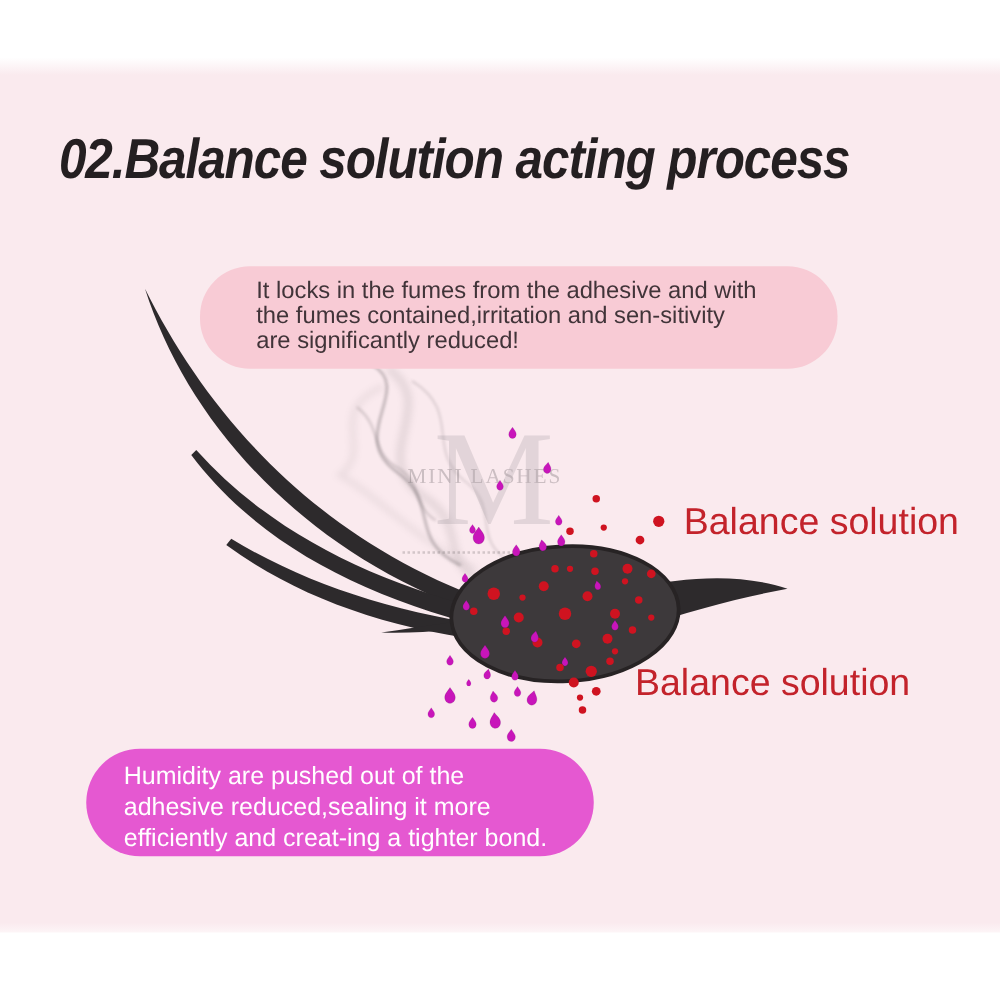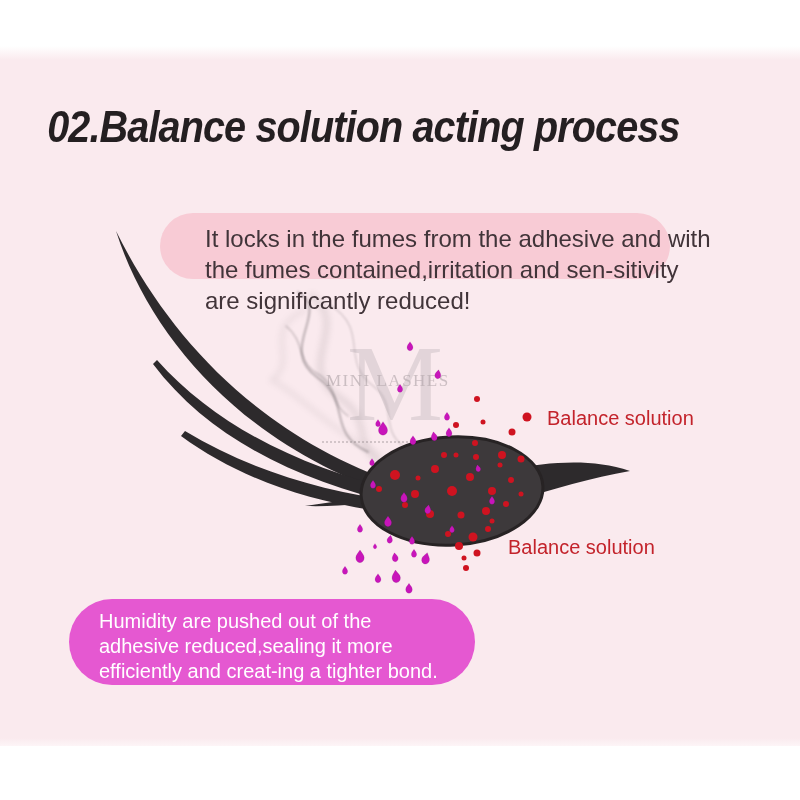--- a/index.html
+++ b/index.html
@@ -16,32 +16,32 @@
     position:absolute;left:0;top:99px;width:727px;text-align:center;
     color:var(--title);
   }
   .title span{
     display:inline-block;white-space:nowrap;
     font:italic 800 45px/1.25 "Liberation Sans",sans-serif;
     letter-spacing:-1px;transform:scaleX(.88);transform-origin:center;
   }
   .callout{position:absolute;box-sizing:border-box;white-space:pre;}
   .callout-top{
-    left:160px;top:213px;width:510px;height:66px;border-radius:40px;
+    left:160px;top:213px;width:510px;height:82px;border-radius:40px;
     background:var(--callout-top-bg);color:var(--callout-top-text);
-    font-size:24px;line-height:31px;padding:10px 0 0 45px;
+    font-size:19px;line-height:20px;padding:10px 0 0 45px;
   }
   .callout-bottom{
     left:69px;top:599px;width:406px;height:86px;border-radius:43px;
     background:var(--callout-bottom-bg);color:var(--callout-bottom-text);
     font-size:20px;line-height:25px;padding:10px 0 0 30px;
   }
   .balance-label{
     position:absolute;color:var(--label-red);
-    font-size:20px;line-height:34px;white-space:nowrap;
+    font-size:30px;line-height:34px;white-space:nowrap;
   }
   .balance-upper{left:547px;top:401px;}
   .balance-lower{left:508px;top:530px;}
   .watermark{position:absolute;left:0;top:0;z-index:1;}
   .wm-monogram{
     position:absolute;left:347px;top:330px;
     font:400 108px/1 "Liberation Serif",serif;
     color:rgba(198,187,191,.45);
   }
   .wm-text{

